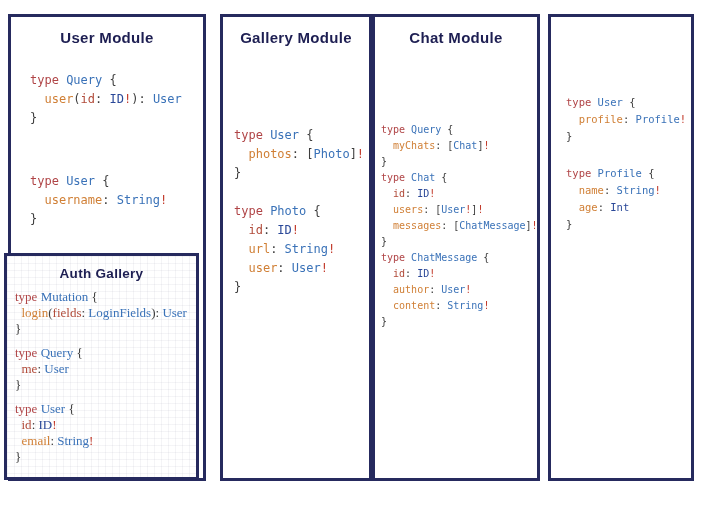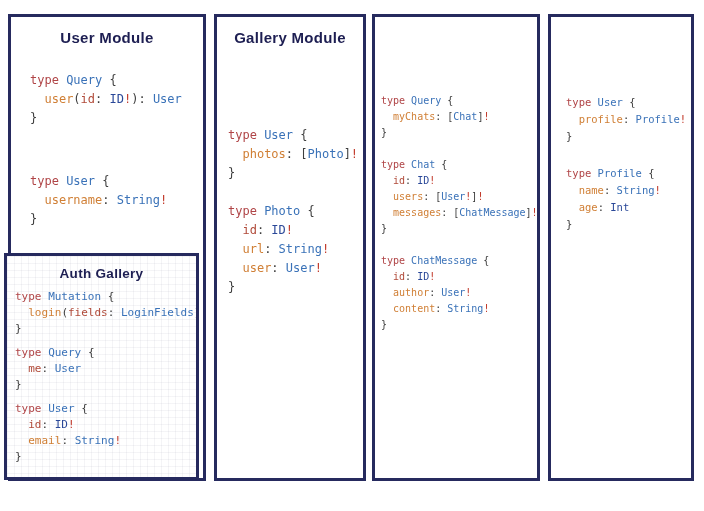--- a/index.html
+++ b/index.html
@@ -17,58 +17,59 @@
   }
   .code {
     font-family:"DejaVu Sans Mono", monospace;
     white-space:pre; overflow:hidden;
   }
   .code-block { margin:0; }
   .code-line { white-space:pre; }
 
   
   #panel-user    { left:8px;   top:14px;  width:198px; height:467px; }
-  #panel-gallery { left:214px; top:14px;  width:152px; height:467px; }
+  #panel-gallery { left:220px; top:14px;  width:152px; height:467px; }
   #panel-chat    { left:372px; top:14px;  width:168px; height:467px; }
   #panel-profile { left:548px; top:14px;  width:146px; height:467px; }
   #panel-auth    { left:4px;   top:253px; width:195px; height:227px; z-index:2;
                    background-color:#ffffff;
                    background-image:
                      linear-gradient(rgba(70,70,110,0.06) 1px, transparent 1px),
                      linear-gradient(90deg, rgba(70,70,110,0.06) 1px, transparent 1px);
                    background-size:7px 7px; }
 
   #panel-user    .code { margin-top:25px; padding-left:19px; font-size:12px;   line-height:19px; }
   #panel-user    .code-block + .code-block { margin-top:44px; }
   #panel-gallery .code { margin-top:80px; padding-left:11px; font-size:12px;   line-height:19px; }
   #panel-gallery .code-block + .code-block { margin-top:19px; }
   #panel-chat    .code { margin-top:76px; padding-left:6px;  font-size:10px;   line-height:16px; }
-  #panel-chat    .code-block + .code-block { margin-top:16px; }
+  #panel-chat    .code-block + .code-block { }
   #panel-profile .code { margin-top:77px; padding-left:15px; font-size:10.5px; line-height:17px; }
   #panel-profile .code-block + .code-block { margin-top:20px; }
   #panel-auth    .panel-title { padding-top:10px; font-size:13.5px; }
-  #panel-auth    .code { margin-top:8px; padding-left:8px; font-size:11px; line-height:16px; }
+  #panel-auth    .code { margin-top:8px; padding-left:8px; font-size:13px; line-height:16px;font-family:Liberation Serif, serif; }
   #panel-auth    .code-block + .code-block { margin-top:8px; }
 </style>
 </head>
 <body>
 
 <div class="stage">
 
   <div class="panel" id="panel-user">
     <div class="panel-title">User Module</div>
     <div class="code"><div class="code-block"><div class="code-line"><span style="color: rgb(176, 69, 71);">type </span><span style="color: rgb(58, 114, 184);">Query </span><span style="color: rgb(61, 61, 61);">{</span></div><div class="code-line"><span style="color: rgb(61, 61, 61);">  </span><span style="color: rgb(208, 127, 53);">user</span><span style="color: rgb(61, 61, 61);">(</span><span style="color: rgb(177, 75, 58);">id</span><span style="color: rgb(61, 61, 61);">: </span><span style="color: rgb(42, 72, 152);">ID</span><span style="color: rgb(194, 58, 43);">!</span><span style="color: rgb(61, 61, 61);">): </span><span style="color: rgb(58, 114, 184);">User</span></div><div class="code-line"><span style="color: rgb(61, 61, 61);">}</span></div></div><div class="code-block"><div class="code-line"><span style="color: rgb(176, 69, 71);">type </span><span style="color: rgb(58, 114, 184);">User </span><span style="color: rgb(61, 61, 61);">{</span></div><div class="code-line"><span style="color: rgb(61, 61, 61);">  </span><span style="color: rgb(208, 127, 53);">username</span><span style="color: rgb(61, 61, 61);">: </span><span style="color: rgb(58, 114, 184);">String</span><span style="color: rgb(194, 58, 43);">!</span></div><div class="code-line"><span style="color: rgb(61, 61, 61);">}</span></div></div></div>
   </div>
 
   <div class="panel" id="panel-gallery">
     <div class="panel-title">Gallery Module</div>
     <div class="code"><div class="code-block"><div class="code-line"><span style="color: rgb(176, 69, 71);">type </span><span style="color: rgb(58, 114, 184);">User </span><span style="color: rgb(61, 61, 61);">{</span></div><div class="code-line"><span style="color: rgb(61, 61, 61);">  </span><span style="color: rgb(208, 127, 53);">photos</span><span style="color: rgb(61, 61, 61);">: </span><span style="color: rgb(61, 61, 61);">[</span><span style="color: rgb(58, 114, 184);">Photo</span><span style="color: rgb(61, 61, 61);">]</span><span style="color: rgb(194, 58, 43);">!</span></div><div class="code-line"><span style="color: rgb(61, 61, 61);">}</span></div></div><div class="code-block"><div class="code-line"><span style="color: rgb(176, 69, 71);">type </span><span style="color: rgb(58, 114, 184);">Photo </span><span style="color: rgb(61, 61, 61);">{</span></div><div class="code-line"><span style="color: rgb(61, 61, 61);">  </span><span style="color: rgb(177, 75, 58);">id</span><span style="color: rgb(61, 61, 61);">: </span><span style="color: rgb(42, 72, 152);">ID</span><span style="color: rgb(194, 58, 43);">!</span></div><div class="code-line"><span style="color: rgb(61, 61, 61);">  </span><span style="color: rgb(208, 127, 53);">url</span><span style="color: rgb(61, 61, 61);">: </span><span style="color: rgb(58, 114, 184);">String</span><span style="color: rgb(194, 58, 43);">!</span></div><div class="code-line"><span style="color: rgb(61, 61, 61);">  </span><span style="color: rgb(208, 127, 53);">user</span><span style="color: rgb(61, 61, 61);">: </span><span style="color: rgb(58, 114, 184);">User</span><span style="color: rgb(194, 58, 43);">!</span></div><div class="code-line"><span style="color: rgb(61, 61, 61);">}</span></div></div></div>
   </div>
 
   <div class="panel" id="panel-chat">
+    <div class="panel-title">Chat Module</div>
     <div class="code"><div class="code-block"><div class="code-line"><span style="color: rgb(176, 69, 71);">type </span><span style="color: rgb(58, 114, 184);">Query </span><span style="color: rgb(61, 61, 61);">{</span></div><div class="code-line"><span style="color: rgb(61, 61, 61);">  </span><span style="color: rgb(208, 127, 53);">myChats</span><span style="color: rgb(61, 61, 61);">: </span><span style="color: rgb(61, 61, 61);">[</span><span style="color: rgb(58, 114, 184);">Chat</span><span style="color: rgb(61, 61, 61);">]</span><span style="color: rgb(194, 58, 43);">!</span></div><div class="code-line"><span style="color: rgb(61, 61, 61);">}</span></div></div><div class="code-block"><div class="code-line"><span style="color: rgb(176, 69, 71);">type </span><span style="color: rgb(58, 114, 184);">Chat </span><span style="color: rgb(61, 61, 61);">{</span></div><div class="code-line"><span style="color: rgb(61, 61, 61);">  </span><span style="color: rgb(177, 75, 58);">id</span><span style="color: rgb(61, 61, 61);">: </span><span style="color: rgb(42, 72, 152);">ID</span><span style="color: rgb(194, 58, 43);">!</span></div><div class="code-line"><span style="color: rgb(61, 61, 61);">  </span><span style="color: rgb(208, 127, 53);">users</span><span style="color: rgb(61, 61, 61);">: </span><span style="color: rgb(61, 61, 61);">[</span><span style="color: rgb(58, 114, 184);">User</span><span style="color: rgb(194, 58, 43);">!</span><span style="color: rgb(61, 61, 61);">]</span><span style="color: rgb(194, 58, 43);">!</span></div><div class="code-line"><span style="color: rgb(61, 61, 61);">  </span><span style="color: rgb(208, 127, 53);">messages</span><span style="color: rgb(61, 61, 61);">: </span><span style="color: rgb(61, 61, 61);">[</span><span style="color: rgb(58, 114, 184);">ChatMessage</span><span style="color: rgb(61, 61, 61);">]</span><span style="color: rgb(194, 58, 43);">!</span></div><div class="code-line"><span style="color: rgb(61, 61, 61);">}</span></div></div><div class="code-block"><div class="code-line"><span style="color: rgb(176, 69, 71);">type </span><span style="color: rgb(58, 114, 184);">ChatMessage </span><span style="color: rgb(61, 61, 61);">{</span></div><div class="code-line"><span style="color: rgb(61, 61, 61);">  </span><span style="color: rgb(177, 75, 58);">id</span><span style="color: rgb(61, 61, 61);">: </span><span style="color: rgb(42, 72, 152);">ID</span><span style="color: rgb(194, 58, 43);">!</span></div><div class="code-line"><span style="color: rgb(61, 61, 61);">  </span><span style="color: rgb(208, 127, 53);">author</span><span style="color: rgb(61, 61, 61);">: </span><span style="color: rgb(58, 114, 184);">User</span><span style="color: rgb(194, 58, 43);">!</span></div><div class="code-line"><span style="color: rgb(61, 61, 61);">  </span><span style="color: rgb(208, 127, 53);">content</span><span style="color: rgb(61, 61, 61);">: </span><span style="color: rgb(58, 114, 184);">String</span><span style="color: rgb(194, 58, 43);">!</span></div><div class="code-line"><span style="color: rgb(61, 61, 61);">}</span></div></div></div>
   </div>
 
   <div class="panel" id="panel-profile">
     <div class="code"><div class="code-block"><div class="code-line"><span style="color: rgb(176, 69, 71);">type </span><span style="color: rgb(58, 114, 184);">User </span><span style="color: rgb(61, 61, 61);">{</span></div><div class="code-line"><span style="color: rgb(61, 61, 61);">  </span><span style="color: rgb(208, 127, 53);">profile</span><span style="color: rgb(61, 61, 61);">: </span><span style="color: rgb(58, 114, 184);">Profile</span><span style="color: rgb(194, 58, 43);">!</span></div><div class="code-line"><span style="color: rgb(61, 61, 61);">}</span></div></div><div class="code-block"><div class="code-line"><span style="color: rgb(176, 69, 71);">type </span><span style="color: rgb(58, 114, 184);">Profile </span><span style="color: rgb(61, 61, 61);">{</span></div><div class="code-line"><span style="color: rgb(61, 61, 61);">  </span><span style="color: rgb(208, 127, 53);">name</span><span style="color: rgb(61, 61, 61);">: </span><span style="color: rgb(58, 114, 184);">String</span><span style="color: rgb(194, 58, 43);">!</span></div><div class="code-line"><span style="color: rgb(61, 61, 61);">  </span><span style="color: rgb(208, 127, 53);">age</span><span style="color: rgb(61, 61, 61);">: </span><span style="color: rgb(42, 72, 152);">Int</span></div><div class="code-line"><span style="color: rgb(61, 61, 61);">}</span></div></div></div>
   </div>
 
   <div class="panel" id="panel-auth">
     <div class="panel-title">Auth Gallery</div>
     <div class="code"><div class="code-block"><div class="code-line"><span style="color: rgb(176, 69, 71);">type </span><span style="color: rgb(58, 114, 184);">Mutation </span><span style="color: rgb(61, 61, 61);">{</span></div><div class="code-line"><span style="color: rgb(61, 61, 61);">  </span><span style="color: rgb(208, 127, 53);">login</span><span style="color: rgb(61, 61, 61);">(</span><span style="color: rgb(177, 75, 58);">fields</span><span style="color: rgb(61, 61, 61);">: </span><span style="color: rgb(58, 114, 184);">LoginFields</span><span style="color: rgb(61, 61, 61);">): </span><span style="color: rgb(58, 114, 184);">User</span></div><div class="code-line"><span style="color: rgb(61, 61, 61);">}</span></div></div><div class="code-block"><div class="code-line"><span style="color: rgb(176, 69, 71);">type </span><span style="color: rgb(58, 114, 184);">Query </span><span style="color: rgb(61, 61, 61);">{</span></div><div class="code-line"><span style="color: rgb(61, 61, 61);">  </span><span style="color: rgb(177, 75, 58);">me</span><span style="color: rgb(61, 61, 61);">: </span><span style="color: rgb(58, 114, 184);">User</span></div><div class="code-line"><span style="color: rgb(61, 61, 61);">}</span></div></div><div class="code-block"><div class="code-line"><span style="color: rgb(176, 69, 71);">type </span><span style="color: rgb(58, 114, 184);">User </span><span style="color: rgb(61, 61, 61);">{</span></div><div class="code-line"><span style="color: rgb(61, 61, 61);">  </span><span style="color: rgb(177, 75, 58);">id</span><span style="color: rgb(61, 61, 61);">: </span><span style="color: rgb(42, 72, 152);">ID</span><span style="color: rgb(194, 58, 43);">!</span></div><div class="code-line"><span style="color: rgb(61, 61, 61);">  </span><span style="color: rgb(208, 127, 53);">email</span><span style="color: rgb(61, 61, 61);">: </span><span style="color: rgb(58, 114, 184);">String</span><span style="color: rgb(194, 58, 43);">!</span></div><div class="code-line"><span style="color: rgb(61, 61, 61);">}</span></div></div></div>

